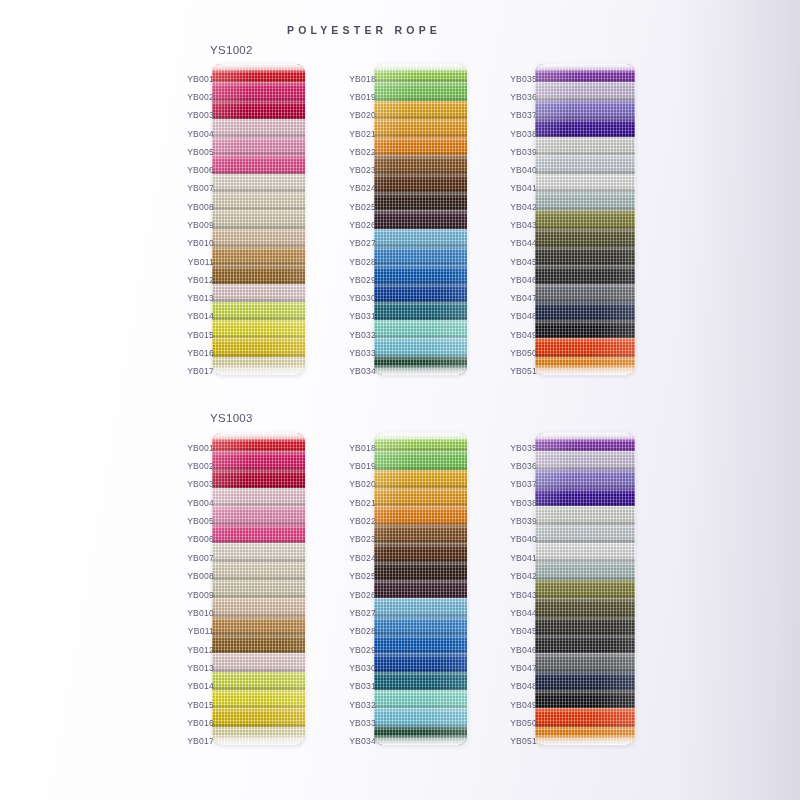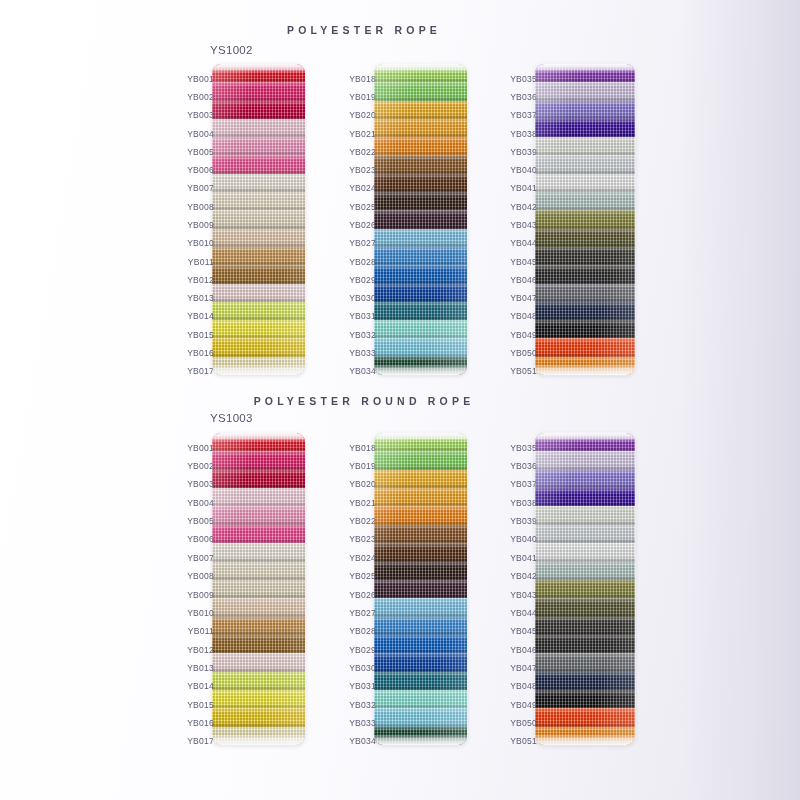--- a/index.html
+++ b/index.html
@@ -250,21 +250,20 @@
           <div class="label" style="top: 230.176px;">YB047</div>
           <div class="label" style="top: 248.471px;">YB048</div>
           <div class="label" style="top: 266.765px;">YB049</div>
           <div class="label" style="top: 285.059px;">YB050</div>
           <div class="label" style="top: 303.353px;">YB051</div>
         </div>
       </div>
   </div>
 
   <div class="section" id="section-bottom">
-    <div class="section-title">POLYESTER ROUND ROPE</div>
     <div class="series-code" style="left:210px;top:37px;">YS1003</div>
 
     <div class="group" id="g-bot-1" style="left:168px;top:58px;">
         <div class="panel" style="left: 44px; top: 0px; width: 93px; height: 312px;">
           <div class="panel-inner">
             <div class="rope" title="YB001" style="background-color: rgb(242, 27, 45);"></div>
             <div class="rope" title="YB002" style="background-color: rgb(233, 31, 108);"></div>
             <div class="rope" title="YB003" style="background-color: rgb(195, 2, 51);"></div>
             <div class="rope" title="YB004" style="background-color: rgb(248, 212, 224);"></div>
             <div class="rope" title="YB005" style="background-color: rgb(247, 156, 196);"></div>

